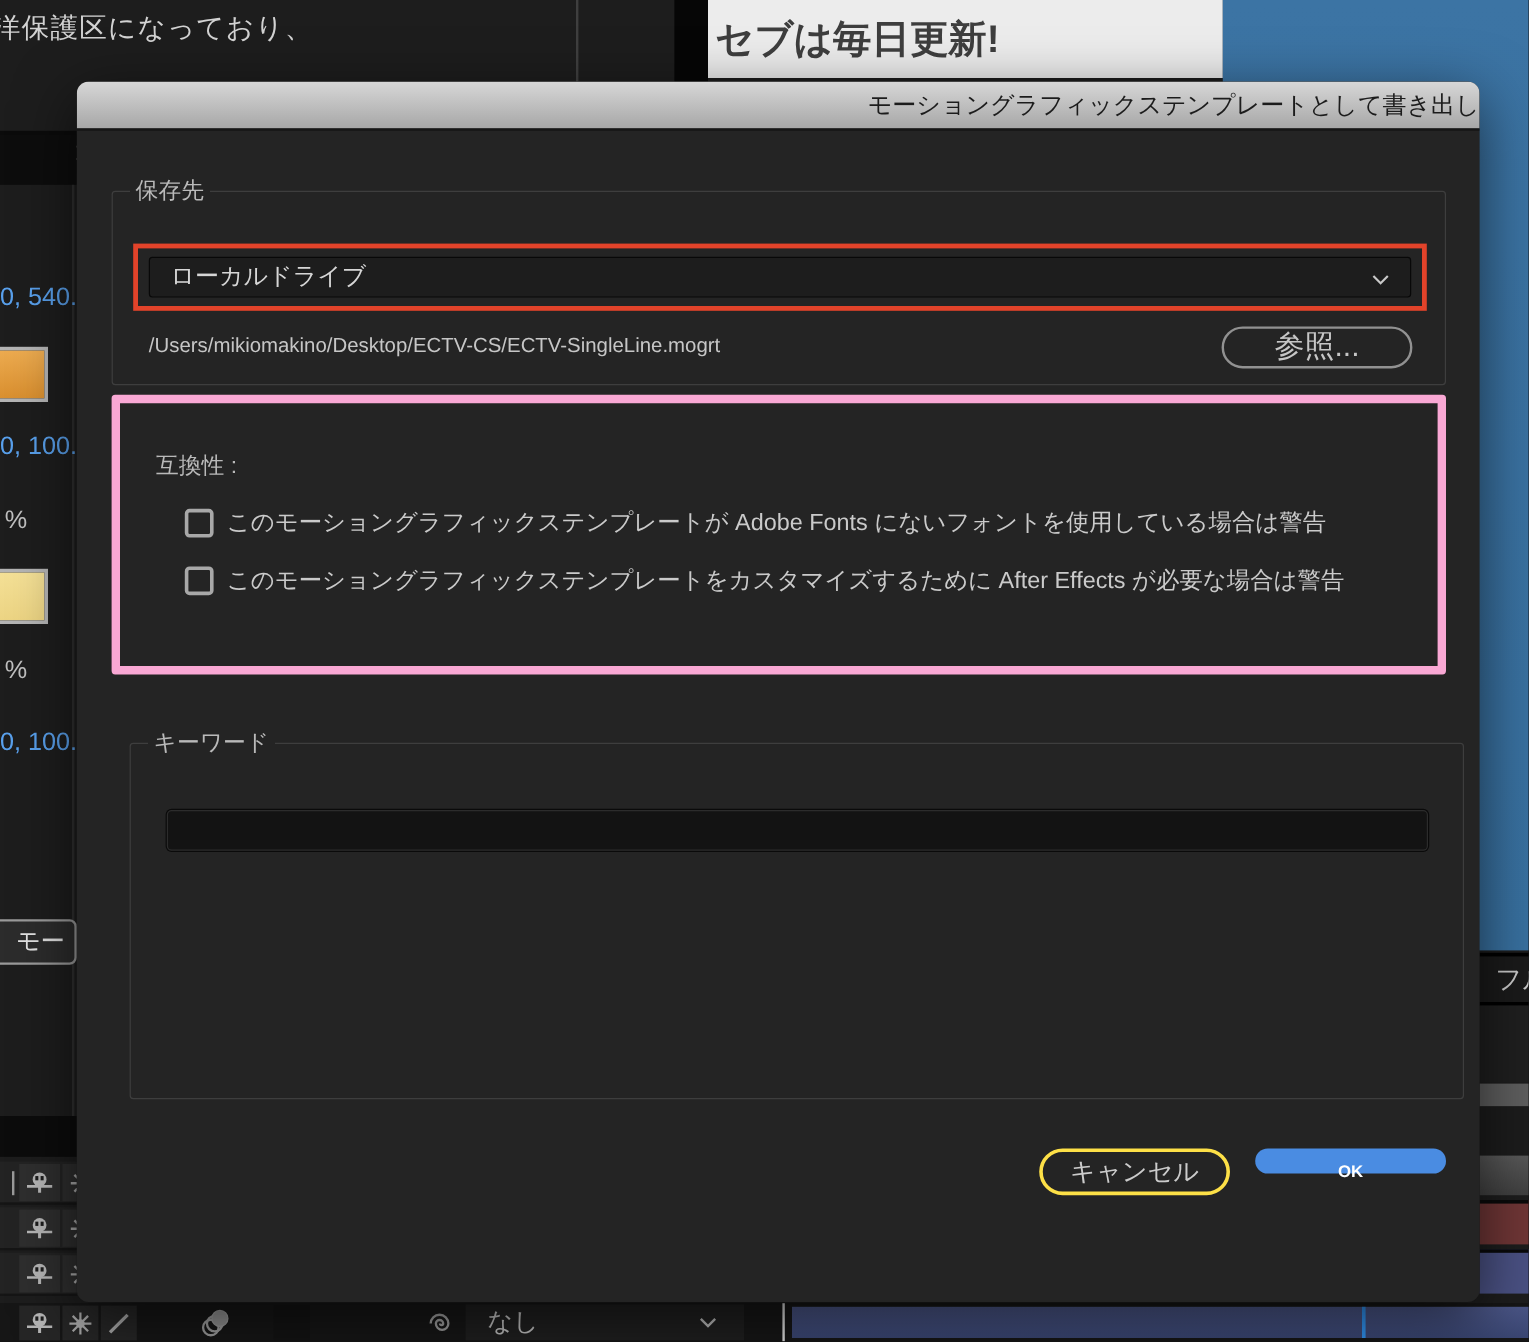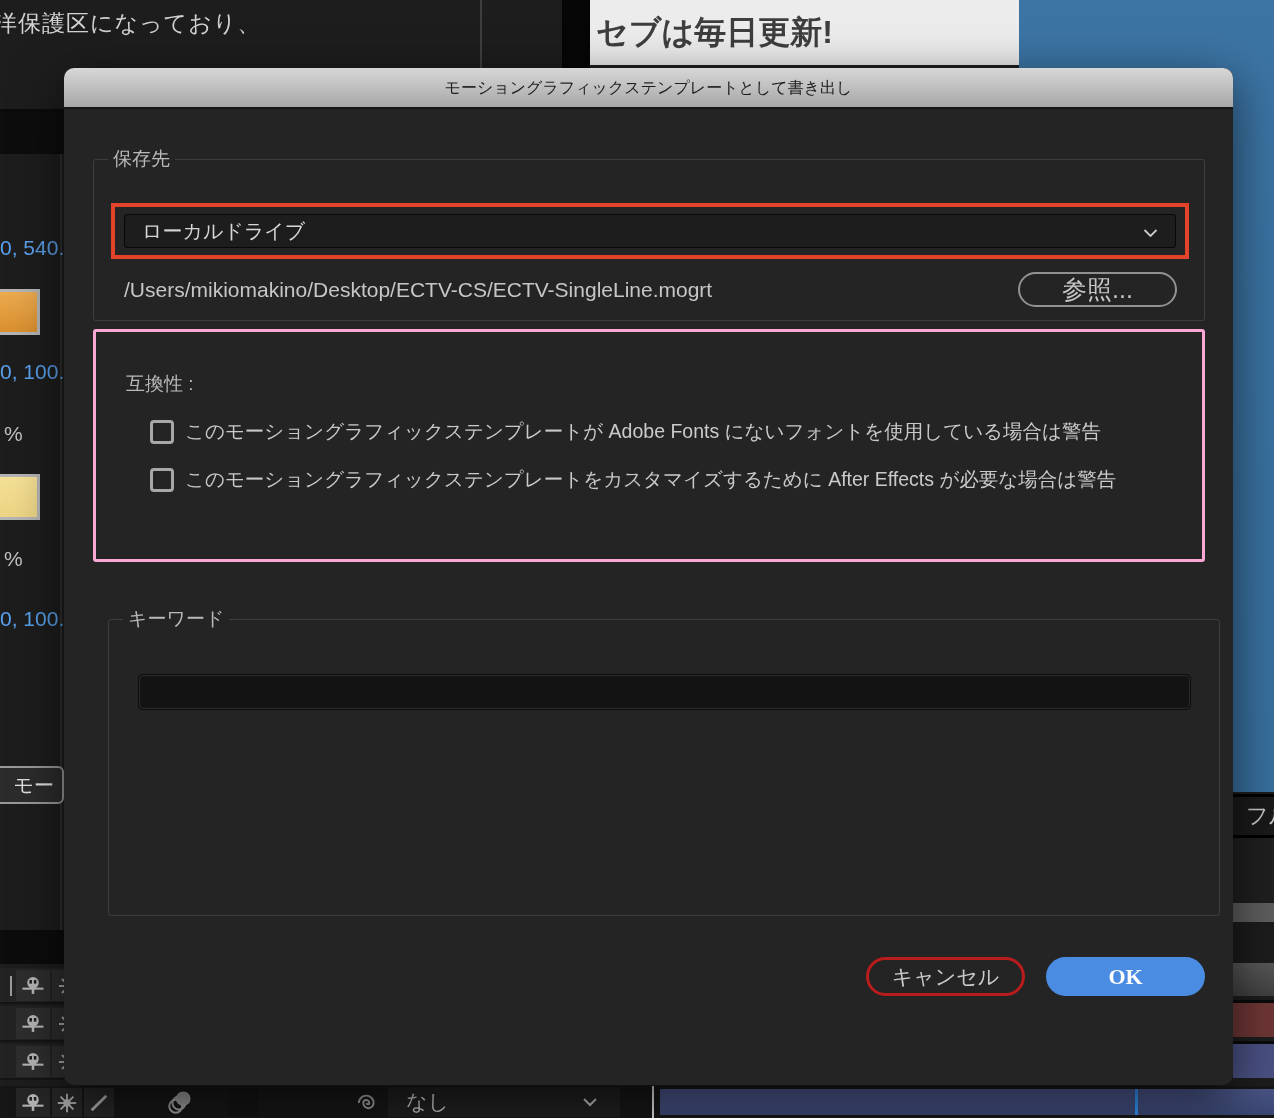--- a/index.html
+++ b/index.html
@@ -43,38 +43,38 @@
   .bottom-bar{left:0;top:1086px;width:1274px;height:32px;background:#161616;}
   .bb-cell{position:absolute;top:2px;height:29px;background:#262626;display:flex;align-items:center;justify-content:center;}
   .parent-field{position:absolute;left:388px;top:1px;width:232px;height:30px;background:#1f1f1f;color:#bdbdbd;font-size:21px;line-height:30px;padding-left:18px;}
   .parent-field svg{position:absolute;right:22px;top:10px;}
   .bb-divider{position:absolute;left:652px;top:0;width:2px;height:32px;background:#d8d8d8;}
   .purple-bar{position:absolute;left:660px;top:3px;width:614px;height:26px;background:linear-gradient(180deg,#4a5586,#3a4672);}
   .playhead{position:absolute;left:475px;top:0;width:3px;height:26px;background:#2f8feb;}
 
   
   .dialog{left:64px;top:68px;width:1169px;height:1017px;background:#242424;border-radius:10px;box-shadow:0 14px 50px rgba(0,0,0,.6);overflow:hidden;}
-  .titlebar{left:0;top:0;width:100%;height:41px;background:linear-gradient(180deg,#d7d7d7,#a7a7a7);border-bottom:2px solid #161616;text-align:center;color:#1c1c1c;font-size:16px;line-height:40px;}
+  .titlebar{left:0;top:0;width:100%;height:41px;background:linear-gradient(180deg,#d7d7d7,#a7a7a7);border-bottom:2px solid #161616;text-align:right;color:#1c1c1c;font-size:20px;line-height:40px;}
   fieldset.group{position:absolute;border:1px solid #3e3e3e;border-radius:3px;margin:0;padding:0;}
   fieldset.group legend{margin-left:14px;padding:0 5px;color:#b9b9b9;font-size:19px;}
-  .plain-box{border:3px solid #f9a8d4;border-radius:3px;}
+  .plain-box{border:7px solid #f9a8d4;border-radius:3px;}
   .section-label{color:#b9b9b9;font-size:19px;white-space:nowrap;}
 
   .red-frame{left:17px;top:31px;width:1078px;height:56px;border:4px solid #e2432a;}
   .drive-select{left:30px;top:42px;width:1052px;height:34px;background:#1d1d1d;border:1px solid #080808;border-radius:3px;color:#d6d6d6;font-size:20px;line-height:32px;padding-left:17px;}
   .drive-select svg{position:absolute;right:16px;top:13px;}
-  .path-text{left:30px;top:106px;color:#c6c6c6;font-size:21px;white-space:nowrap;}
+  .path-text{left:30px;top:106px;color:#c6c6c6;font-size:17px;white-space:nowrap;}
   .pill{border-radius:20px;text-align:center;white-space:nowrap;}
   .browse-btn{left:924px;top:100px;width:159px;height:35px;border:2px solid #919191;color:#c6c6c6;font-size:25px;line-height:31px;background:transparent;}
   .checkbox{width:24px;height:24px;border:3px solid #a8a8a8;border-radius:4px;background:transparent;flex:0 0 auto;}
   .check-row{position:absolute;left:30px;display:flex;align-items:center;gap:11px;margin-left:24px;}
   .check-label{color:#cacaca;font-size:19.5px;white-space:nowrap;}
   .kw-input{left:30px;top:43px;width:1051px;height:34px;background:#131313;border:1px solid #2c2c2c;border-radius:4px;box-shadow:0 0 0 1px #0a0a0a;}
-  .cancel-btn{left:802px;top:889px;width:159px;height:39px;border:3px solid #b91c1c;color:#cbcbcb;font-size:21px;line-height:34px;background:transparent;}
-  .ok-btn{left:982px;top:889px;width:159px;height:39px;background:#4a8ce2;color:#fff;font-size:22px;font-weight:bold;line-height:39px;border:none;font-family:Liberation Serif, serif;}
+  .cancel-btn{left:802px;top:889px;width:159px;height:39px;border:3px solid #fde047;color:#cbcbcb;font-size:21px;line-height:34px;background:transparent;}
+  .ok-btn{left:982px;top:889px;width:159px;height:21px;background:#4a8ce2;color:#fff;font-size:14px;font-weight:bold;line-height:39px;border:none;}
 </style>
 </head>
 <body>
 
 <div id="stage">
 
   <div class="abs bg-topleft-text">洋保護区になっており、</div>
   <div class="abs v-divider"></div>
   <div class="abs black-strip-top"></div>
   <div class="abs banner">

